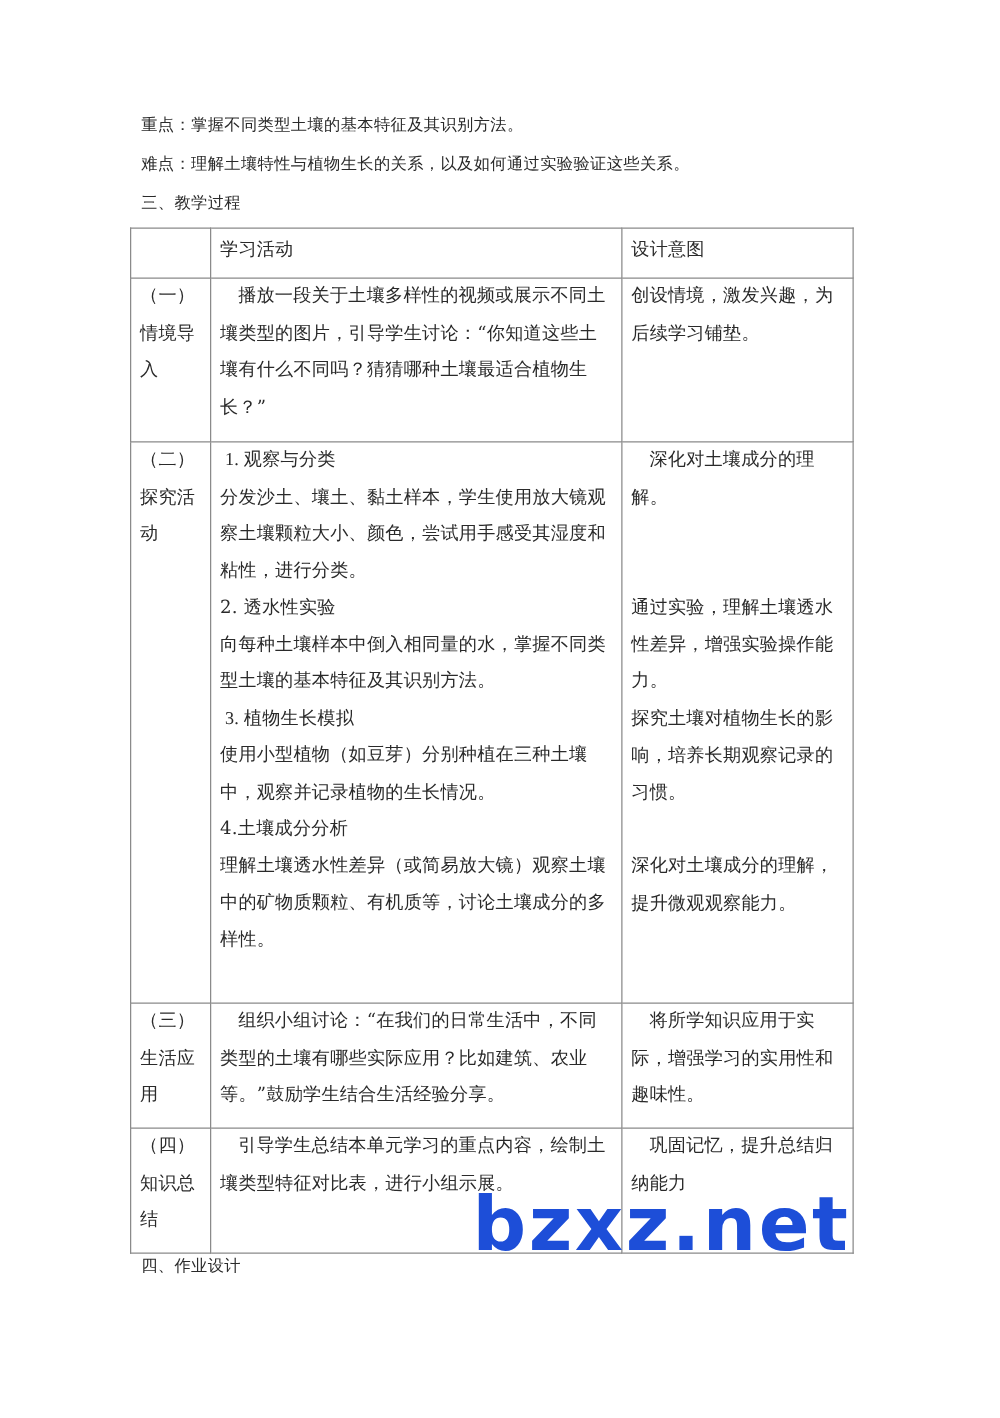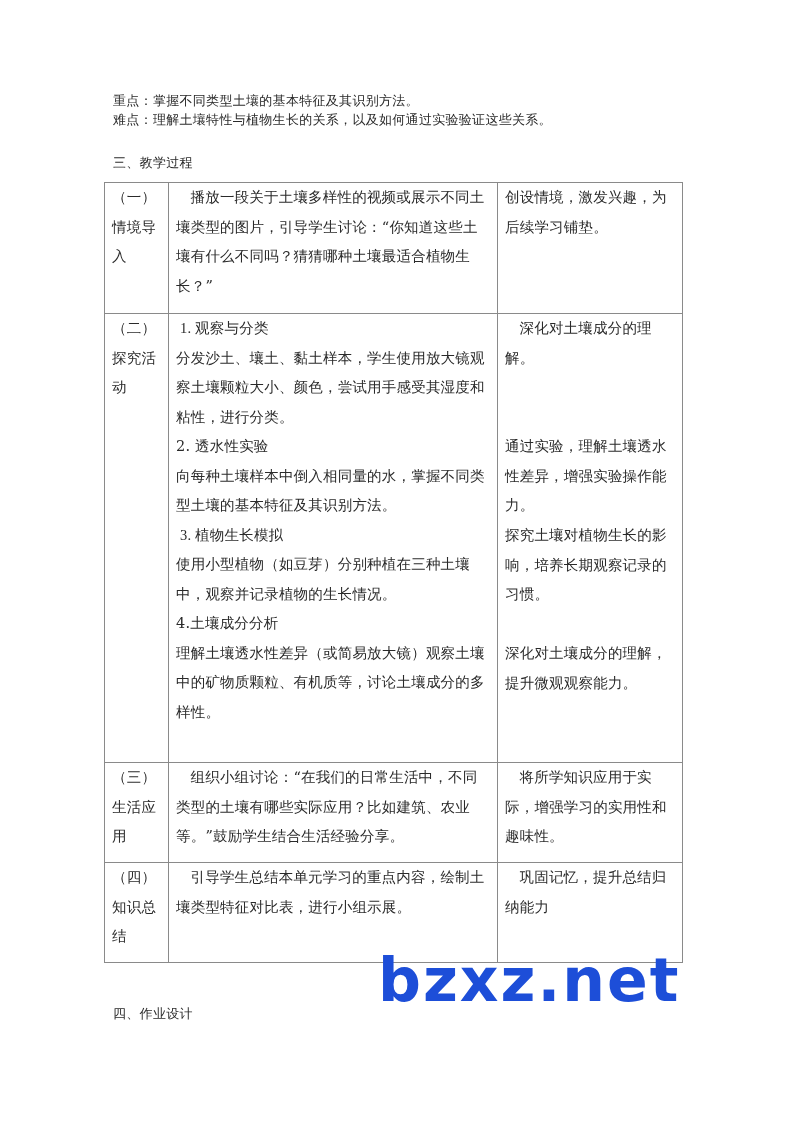--- a/index.html
+++ b/index.html
@@ -26,30 +26,35 @@
   .sub { display: block; padding-left: 4px; font-family: Liberation Serif, serif; }
   .watermark {
     position: absolute; left: 378px; top: 938px; font-family: "DejaVu Sans", "Liberation Sans", sans-serif;
     font-weight: bold; font-size: 60px; color: #1d4ed8; letter-spacing: 2px; line-height: 84px;
   }
 </style>
 </head>
 <body>
 
 <div class="line" style="top:91px;">重点：掌握不同类型土壤的基本特征及其识别方法。</div>
-<div class="line" style="top:110px;">难点：理解土壤特性与植物生长的关系，以及如何通过实验验证这些关系。</div>
+<div class="line" style="top:122px;">难点：理解土壤特性与植物生长的关系，以及如何通过实验验证这些关系。</div>
 <div class="line" style="top:153px;">三、教学过程</div>
 
 <table class="lesson">
   <colgroup>
       <col class="c1">
       <col class="c2">
       <col class="c3">
     </colgroup>
   <tbody>
+      <tr class="hdr">
+    <td></td>
+    <td>学习活动</td>
+    <td>设计意图</td>
+  </tr>
 
   <tr style="height:131px;">
     <td class="stage">
       <span>（一）</span>
       <span>情境导</span>
       <span>入</span>
     </td>
     <td class="act indent">播放一段关于土壤多样性的视频或展示不同土壤类型的图片，引导学生讨论：“你知道这些土壤有什么不同吗？猜猜哪种土壤最适合植物生长？”</td>
     <td class="intent">创设情境，激发兴趣，为后续学习铺垫。</td>
   </tr>

